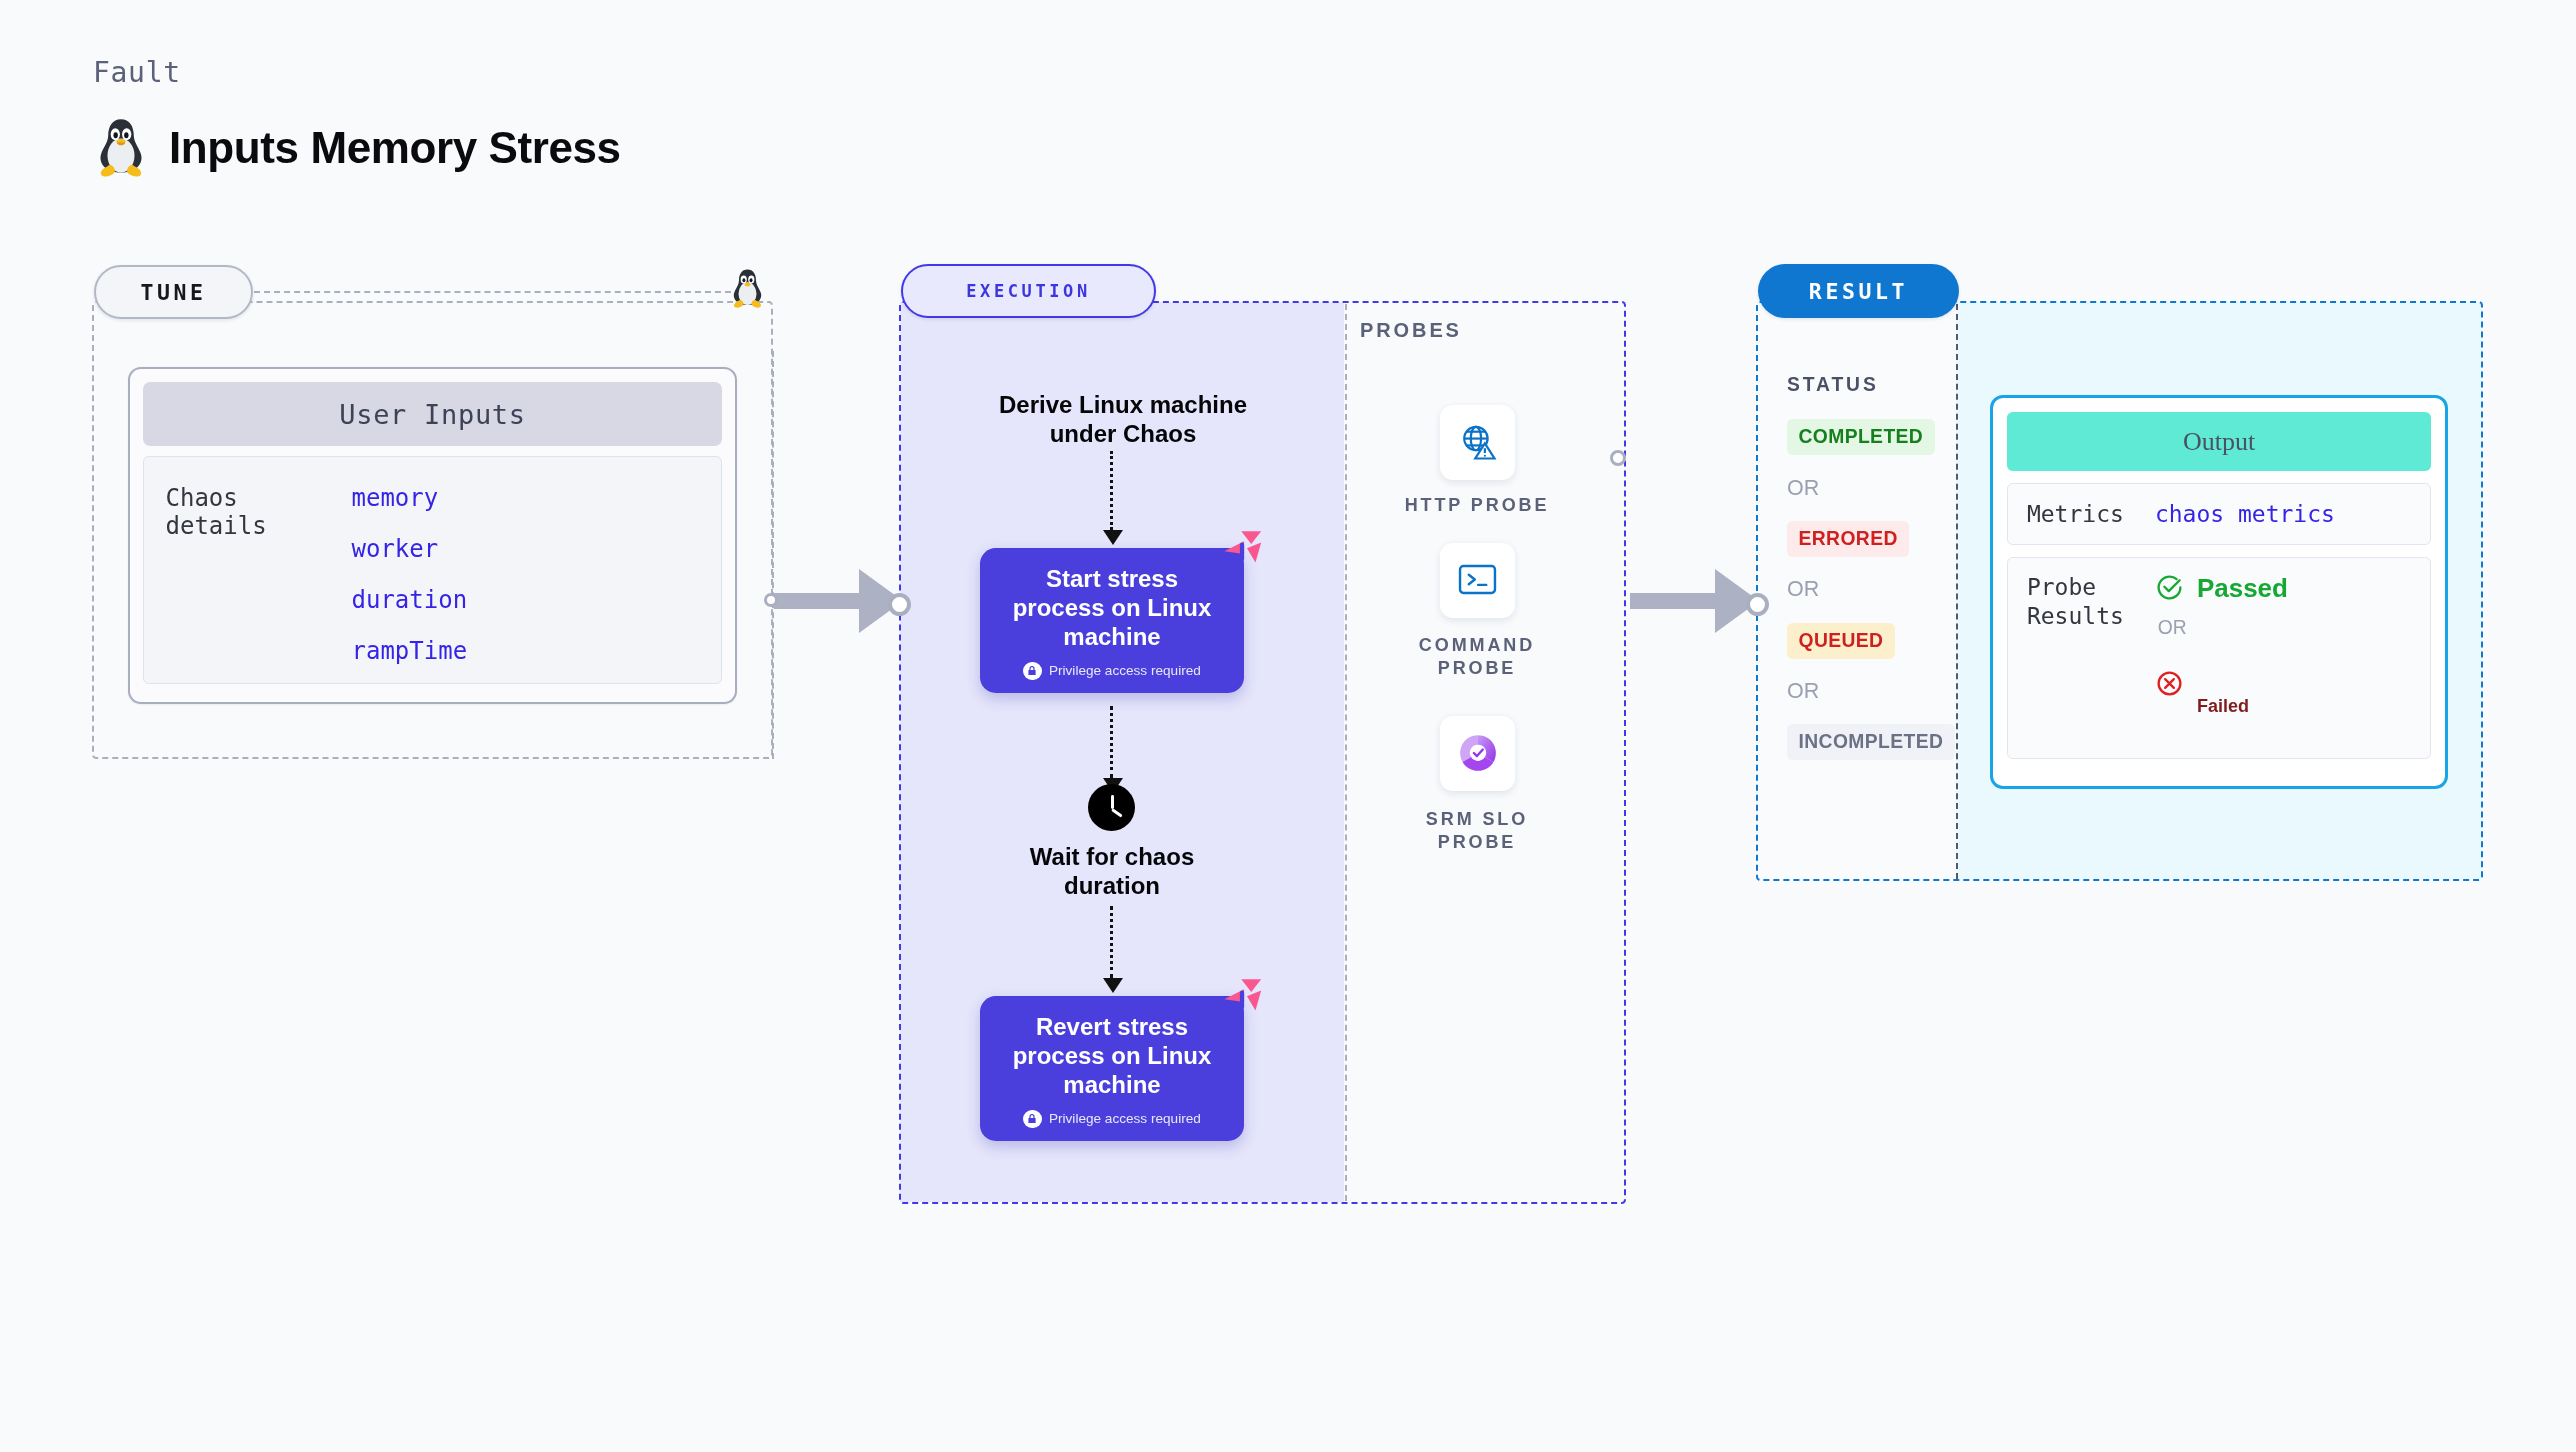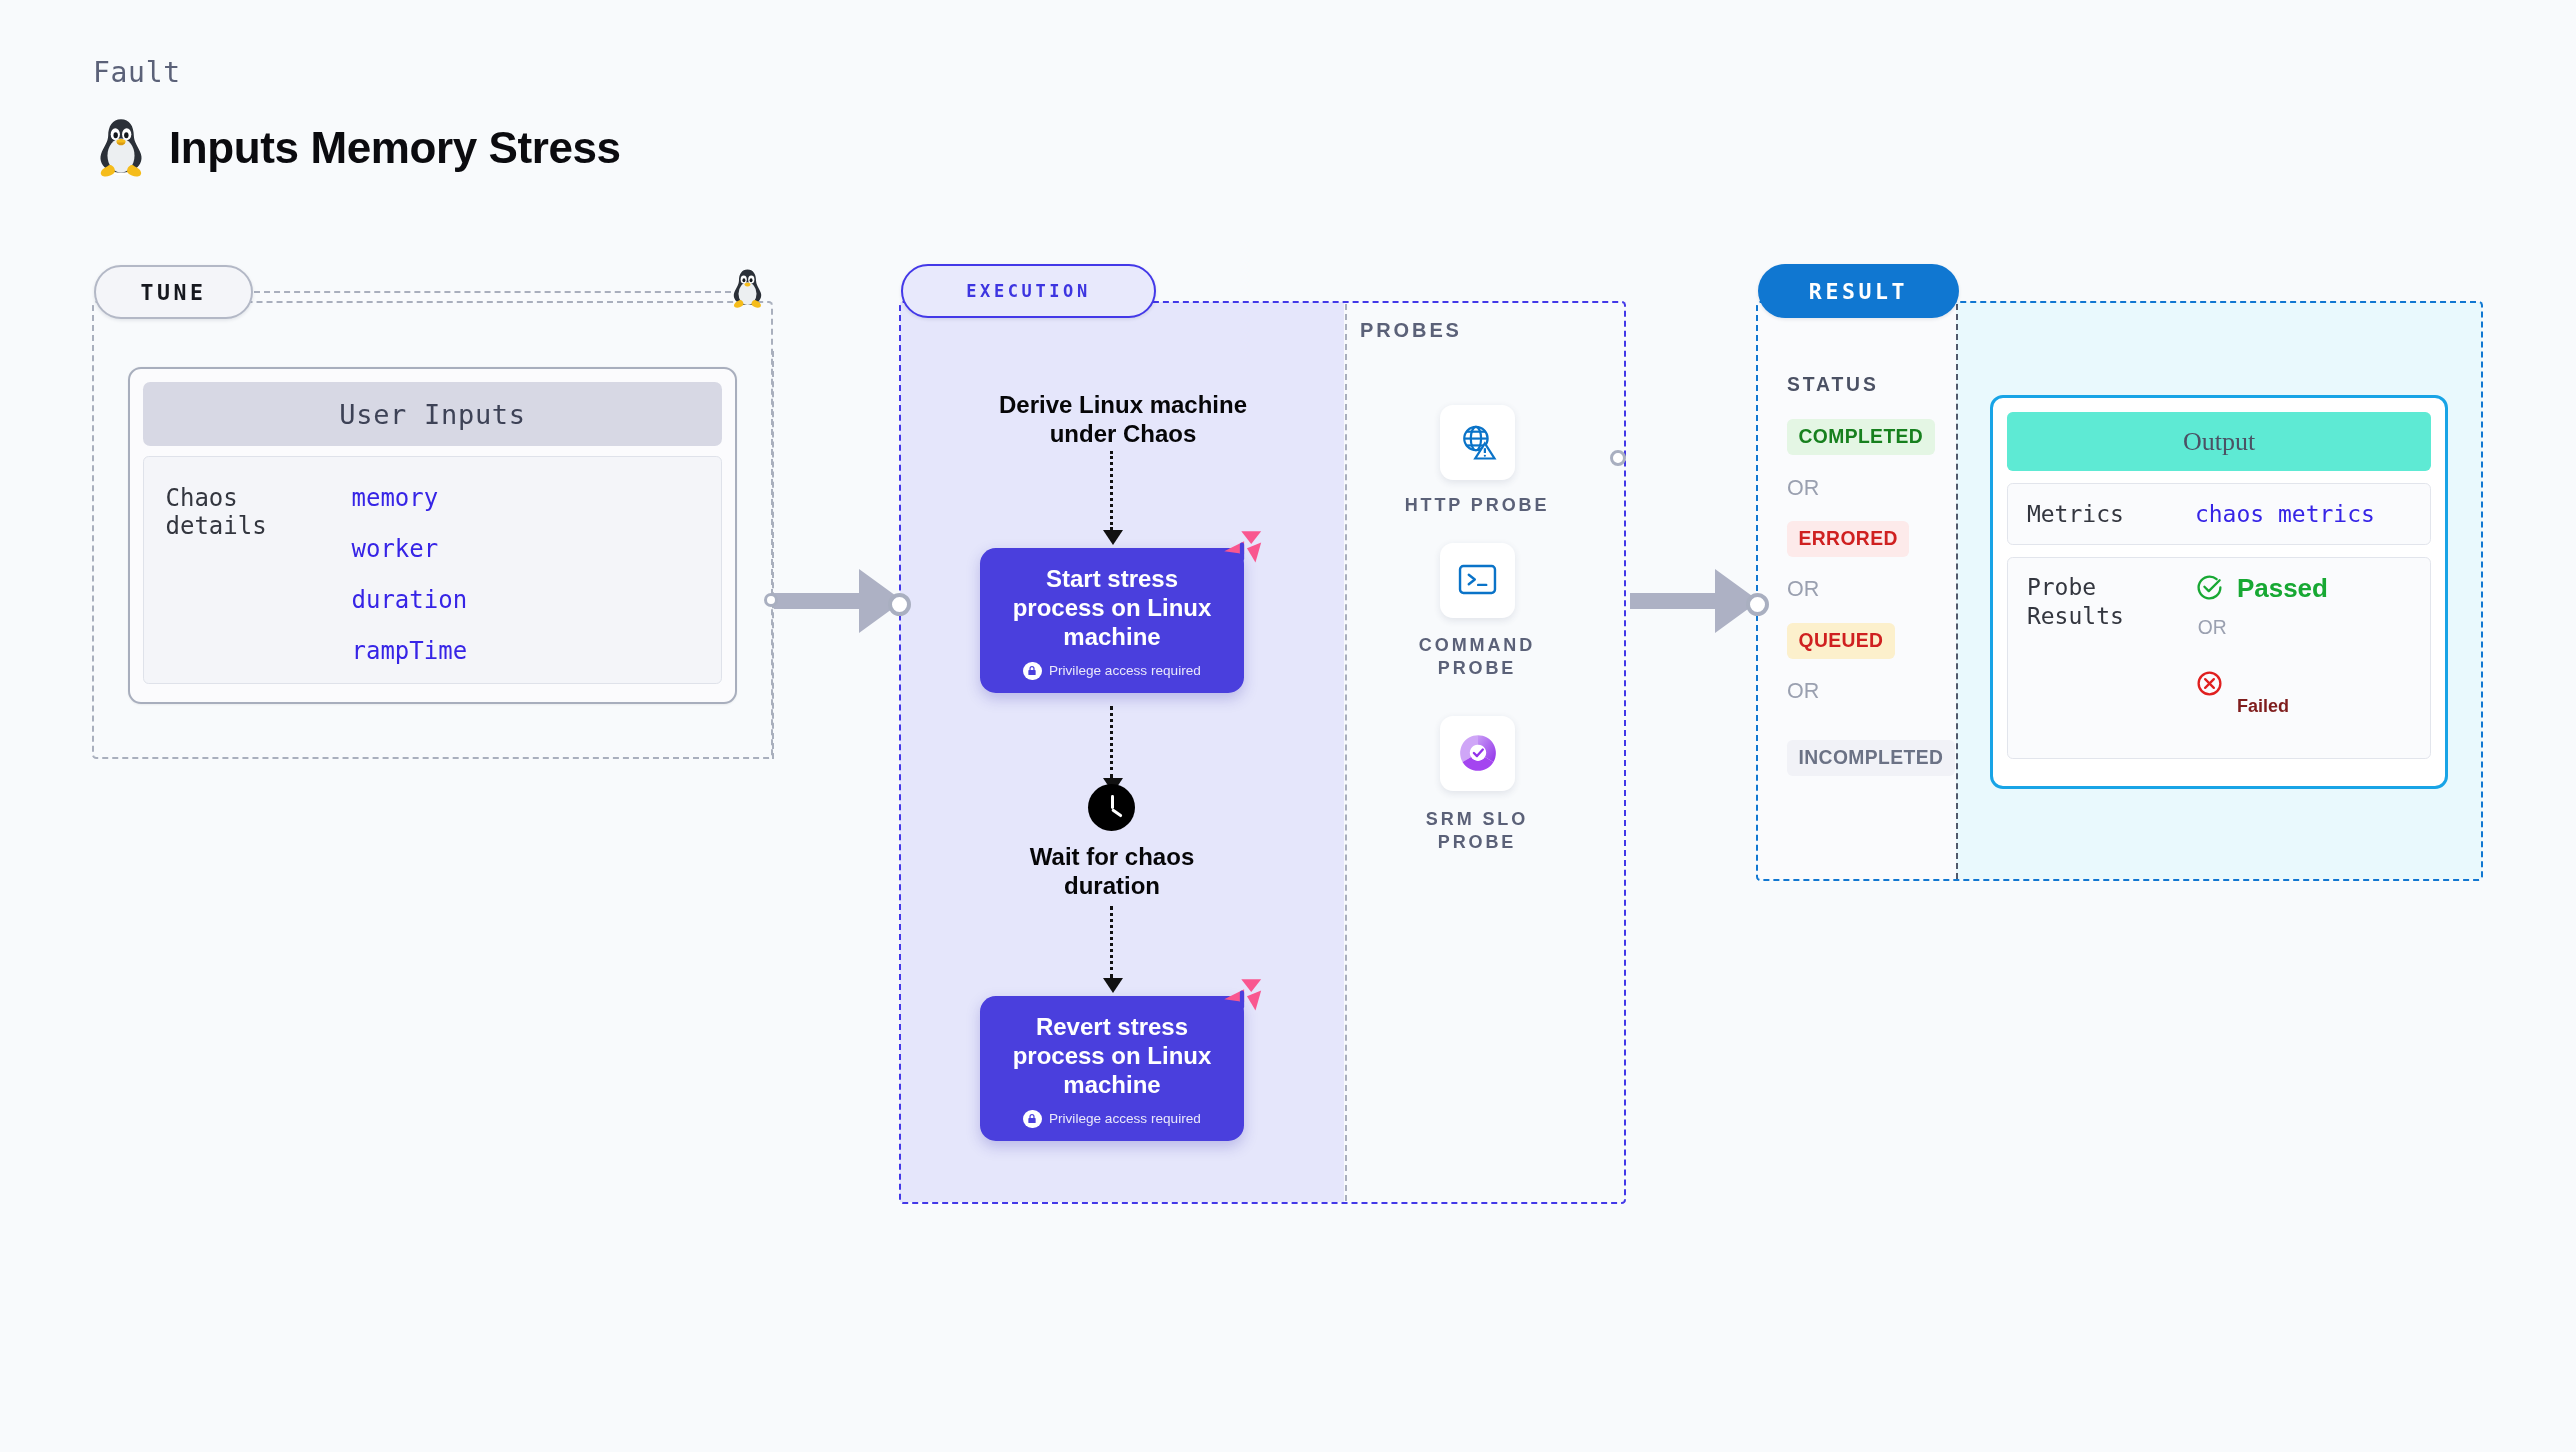--- a/index.html
+++ b/index.html
@@ -232,21 +232,21 @@
   }
   .out-head{
     height:59px; background:#5eead4; border-radius:5.7px;
     display:flex; align-items:center; justify-content:center;
     font-family:Liberation Serif, serif;
     font-size:26px; color:#4b5164;
   }
   .out-row{
     margin-top:11.5px; background:#fafbfd;
     border:1.4px solid #e2e5ec; border-radius:5.7px;
-    display:flex; align-items:center; padding:15.8px 0 15.8px 18.6px;gap:40px;
+    display:flex; align-items:center; padding:15.8px 0 15.8px 18.6px;
   }
   .out-row.tall{ align-items:flex-start; height:202px; }
   .out-key{
     font-family:"DejaVu Sans Mono", monospace;
     font-size:23px; color:#33363f; width:128px; flex:none; line-height:1.25;
   }
   .out-val-mono{
     font-family:"DejaVu Sans Mono", monospace;
     font-size:23px; color:#3624e6;
   }
@@ -436,21 +436,21 @@
   <div class="pill result-pill">RESULT</div>
 
   <div class="status-label">STATUS</div>
 
   <div class="badge" style="left:1787px; top:419px; background:#e4f6e4; color:#17801e;">COMPLETED</div>
   <div class="ortext" style="left:1787px; top:476px;">OR</div>
   <div class="badge" style="left:1787px; top:521px; background:#fdeaea; color:#cf2020;">ERRORED</div>
   <div class="ortext" style="left:1787px; top:577px;">OR</div>
   <div class="badge" style="left:1787px; top:623px; background:#fcf0cc; color:#cf2020;">QUEUED</div>
   <div class="ortext" style="left:1787px; top:679px;">OR</div>
-  <div class="badge" style="left:1787px; top:724px; background:#f1f2f7; color:#6b7285;margin-top:16px;">INCOMPLETED</div>
+  <div class="badge" style="left:1787px; top:724px; background:#f1f2f7; color:#6b7285;">INCOMPLETED</div>
 
   <div class="output-card">
     <div class="out-head">Output</div>
 
     <div class="out-row">
       <div class="out-key">Metrics</div>
       <div class="out-val-mono">chaos metrics</div>
     </div>
 
     <div class="out-row tall">

